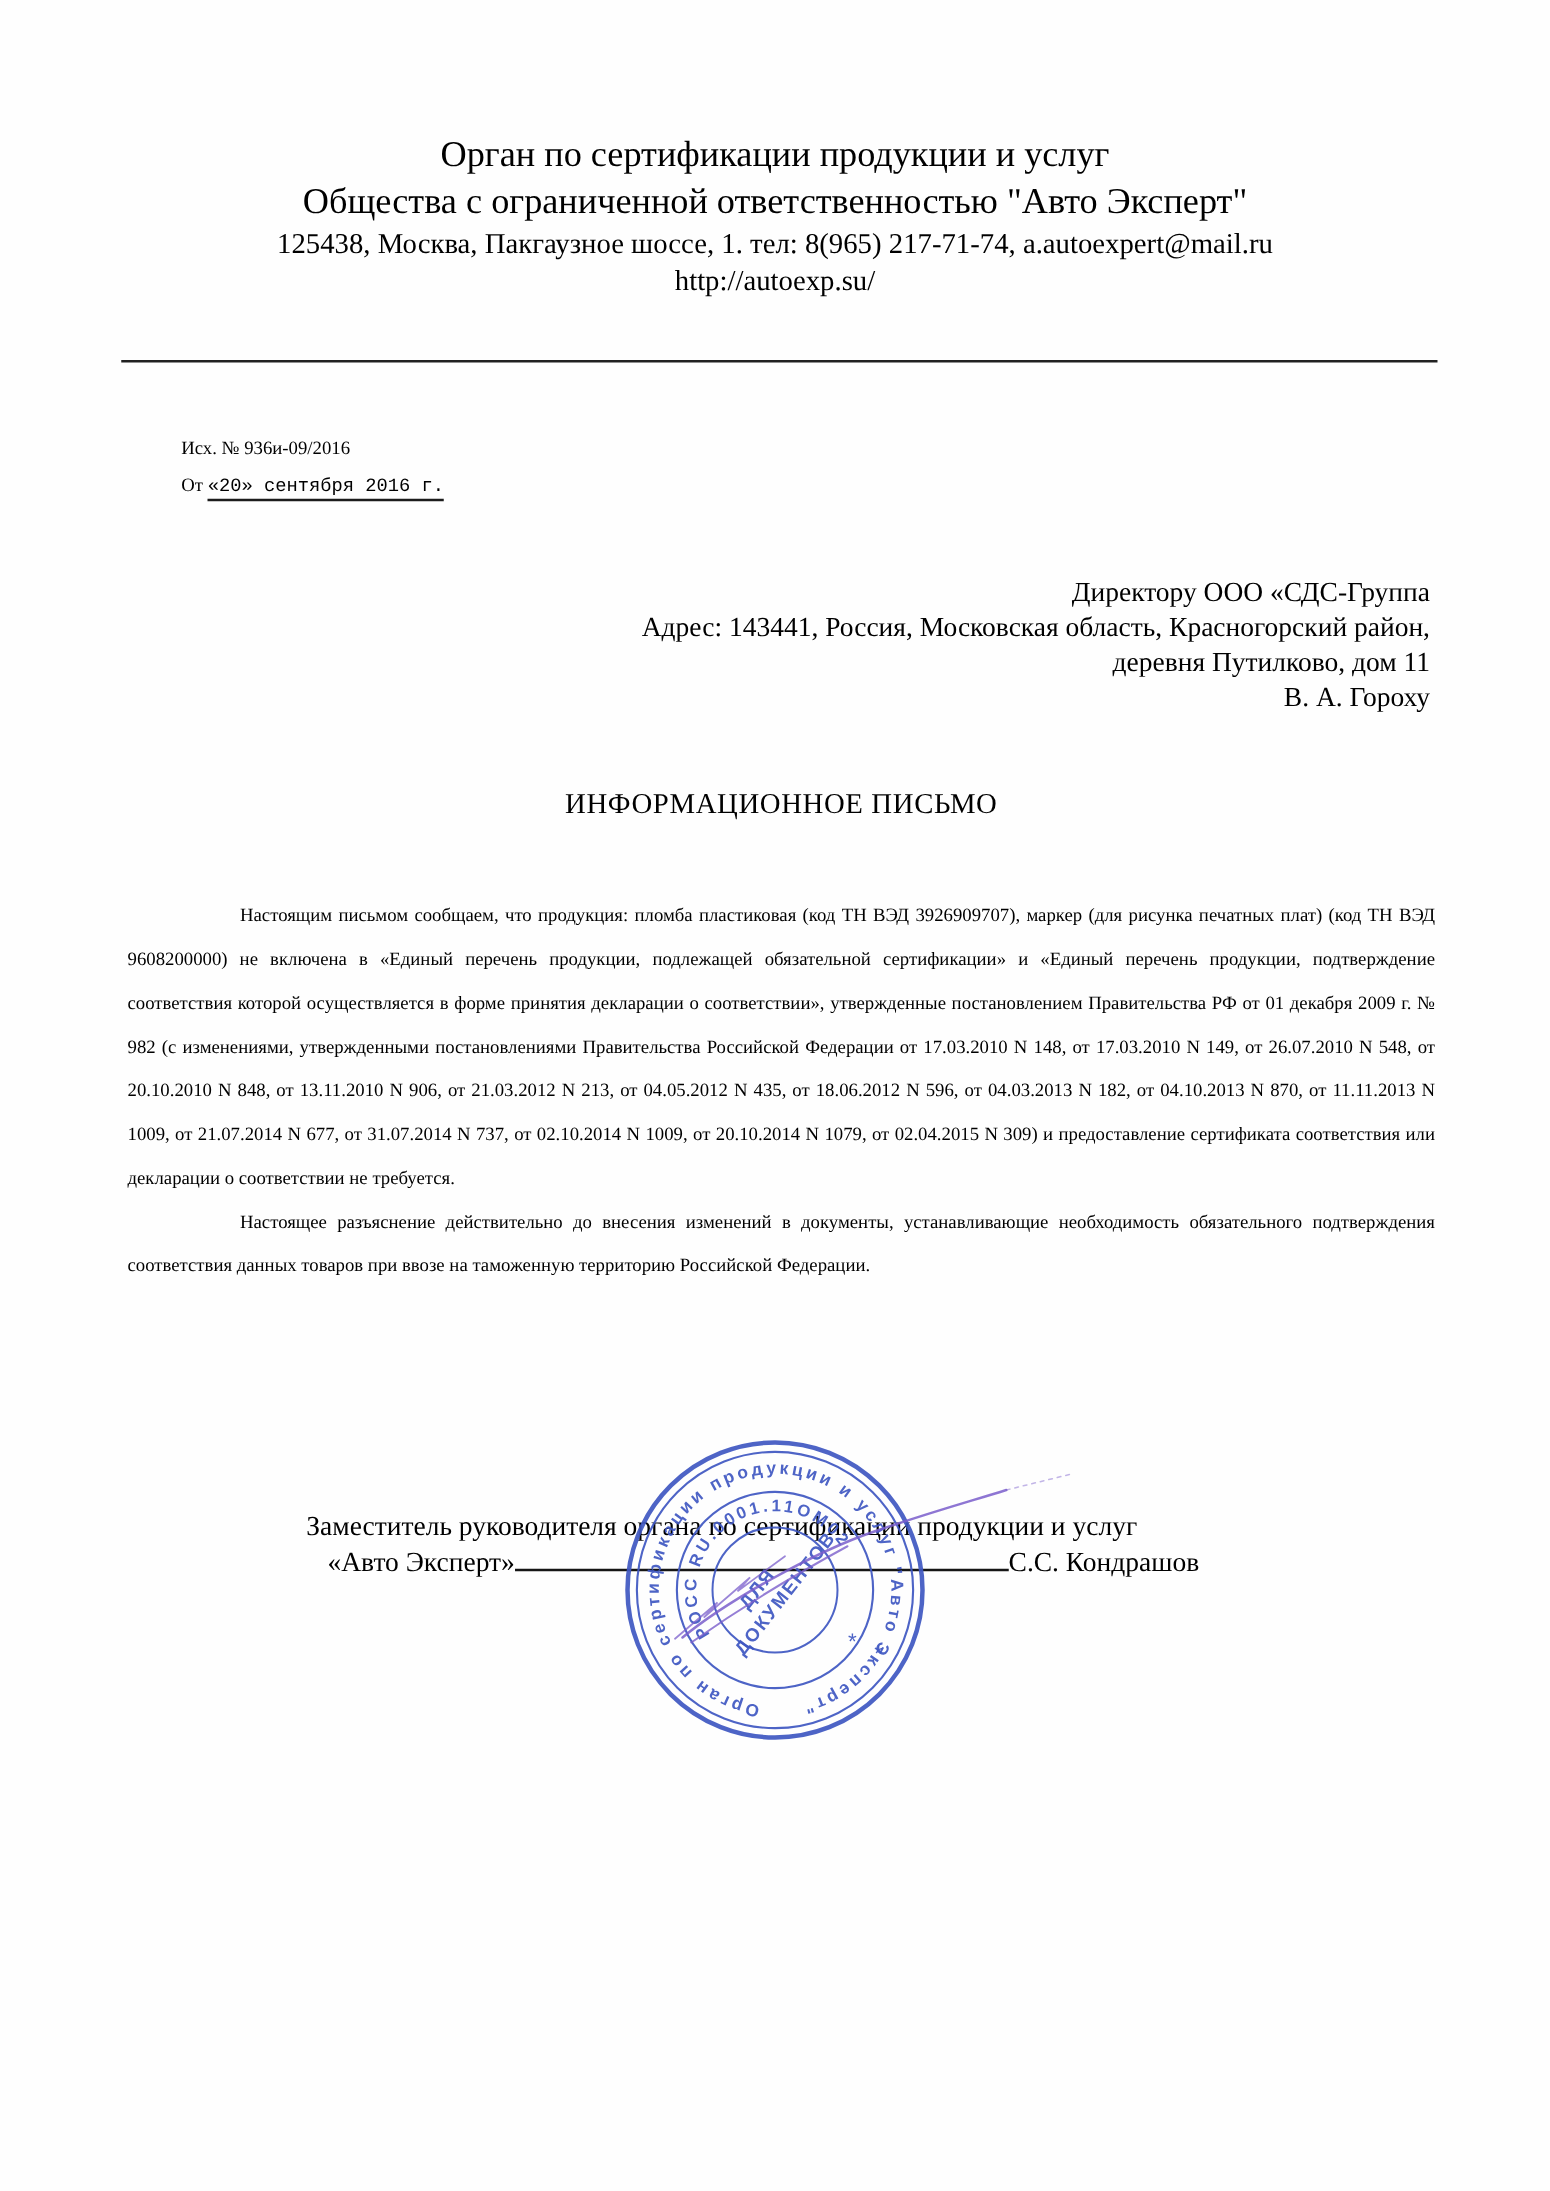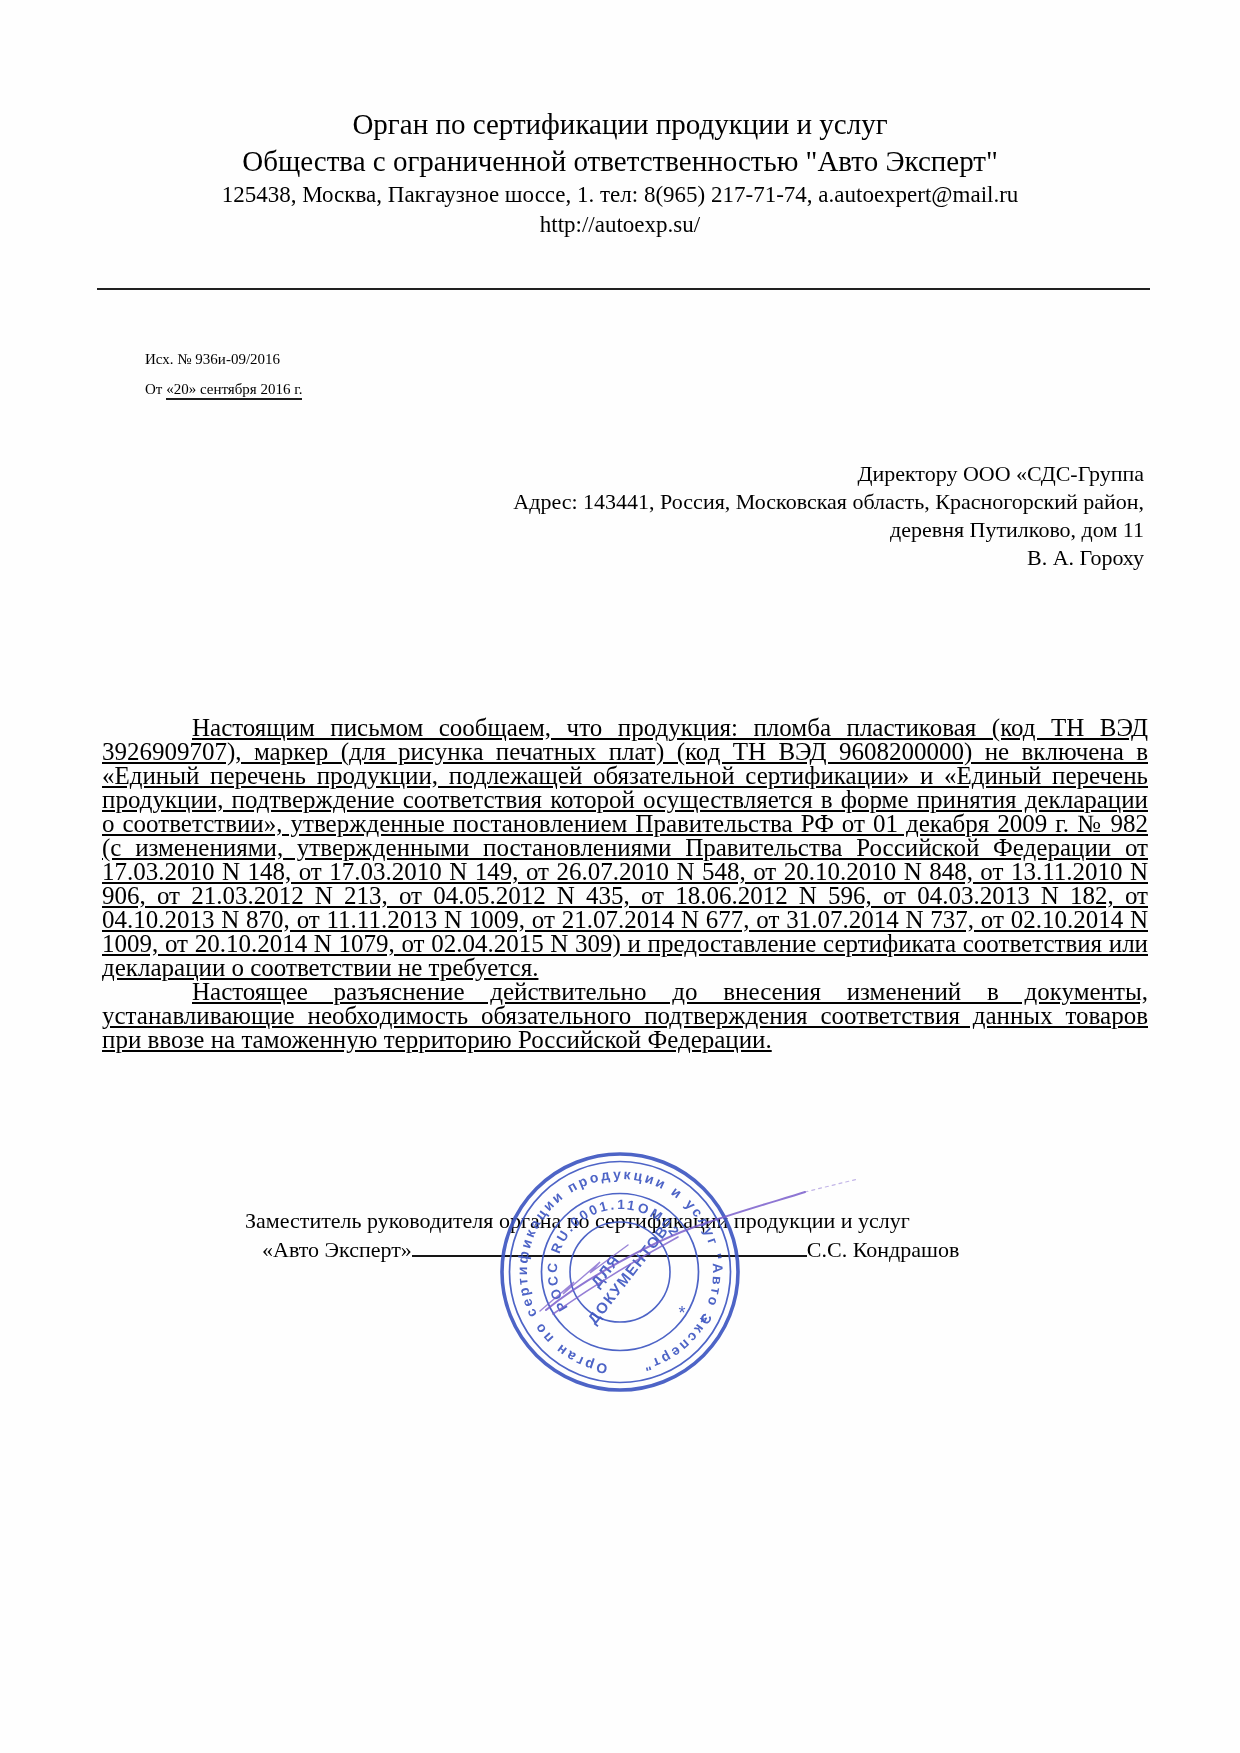--- a/index.html
+++ b/index.html
@@ -12,27 +12,27 @@
     color:#000000;
     overflow:hidden;
   }
   
   .letterhead{position:absolute;top:106px;left:0;width:1240px;text-align:center;}
   .lh-main{font-size:29px;line-height:37px;}
   .lh-sub{font-size:23px;line-height:30px;}
   .rule{position:absolute;top:288px;left:97px;width:1053px;height:2px;background:#212121;}
   
   .ref{position:absolute;top:344px;left:145px;font-size:15px;line-height:30px;}
-  .ref .u{border-bottom:2px solid #1c1c1c;padding-bottom:1px;}
+  .ref .u{border-bottom:2px solid #1c1c1c;padding-bottom:1px;font-family:Liberation Mono, monospace;}
   
   .addressee{position:absolute;top:460px;left:300px;right:96px;text-align:right;font-size:22px;line-height:28px;}
   
   .doc-title{position:absolute;top:630px;left:102px;width:1046px;text-align:center;font-size:23px;letter-spacing:.5px;}
   
-  .body-text{position:absolute;top:716px;left:102px;width:1046px;font-size:25px;line-height:24px;text-align:justify;text-decoration:underline;}
+  .body-text{position:absolute;top:716px;left:102px;width:1046px;font-size:15px;line-height:35px;text-align:justify;}
   .body-text p{margin:0;text-indent:90px;}
   
   .sig1{position:absolute;top:1208px;left:245px;font-size:22px;}
   .sig2{position:absolute;top:1237px;left:262px;font-size:22px;white-space:nowrap;}
   .sig-line{display:inline-block;width:395px;height:5px;border-bottom:2px solid #161616;}
   
   .stamp-svg{position:absolute;left:450px;top:1130px;width:420px;height:290px;}
   .stamp-ring-text{font-family:"Liberation Sans", sans-serif;font-weight:600;}
   .stamp-center-text{font-family:"Liberation Sans", sans-serif;font-weight:700;letter-spacing:1.5px;}
 </style>
@@ -54,20 +54,21 @@
     <div><span>От </span><span class="u">«20» сентября 2016 г.</span></div>
   </div>
 
   <div class="addressee">
     <div>Директору ООО «СДС-Группа</div>
     <div>Адрес: 143441, Россия, Московская область, Красногорский район,</div>
     <div>деревня Путилково, дом 11</div>
     <div>В. А. Гороху</div>
   </div>
 
+  <div class="doc-title">ИНФОРМАЦИОННОЕ ПИСЬМО</div>
 
   <div class="body-text">
     <p>Настоящим письмом сообщаем, что продукция: пломба пластиковая (код ТН ВЭД 3926909707), маркер (для рисунка печатных плат) (код ТН ВЭД 9608200000) не включена в «Единый перечень продукции, подлежащей обязательной сертификации» и «Единый перечень продукции, подтверждение соответствия которой осуществляется в форме принятия декларации о соответствии», утвержденные постановлением Правительства РФ от 01 декабря 2009 г. № 982 (с изменениями, утвержденными постановлениями Правительства Российской Федерации от 17.03.2010 N 148, от 17.03.2010 N 149, от 26.07.2010 N 548, от 20.10.2010 N 848, от 13.11.2010 N 906, от 21.03.2012 N 213, от 04.05.2012 N 435, от 18.06.2012 N 596, от 04.03.2013 N 182, от 04.10.2013 N 870, от 11.11.2013 N 1009, от 21.07.2014 N 677, от 31.07.2014 N 737, от 02.10.2014 N 1009, от 20.10.2014 N 1079, от 02.04.2015 N 309) и предоставление сертификата соответствия или декларации о соответствии не требуется.</p>
     <p>Настоящее разъяснение действительно до внесения изменений в документы, устанавливающие необходимость обязательного подтверждения соответствия данных товаров при ввозе на таможенную территорию Российской Федерации.</p>
   </div>
 
   <div class="sig1">Заместитель руководителя органа по сертификации продукции и услуг</div>
   <div class="sig2"><span>«Авто Эксперт»</span><span class="sig-line"></span><span>С.С. Кондрашов</span></div>
 
   <svg class="stamp-svg" viewBox="0 0 420 290" xmlns="http://www.w3.org/2000/svg">

